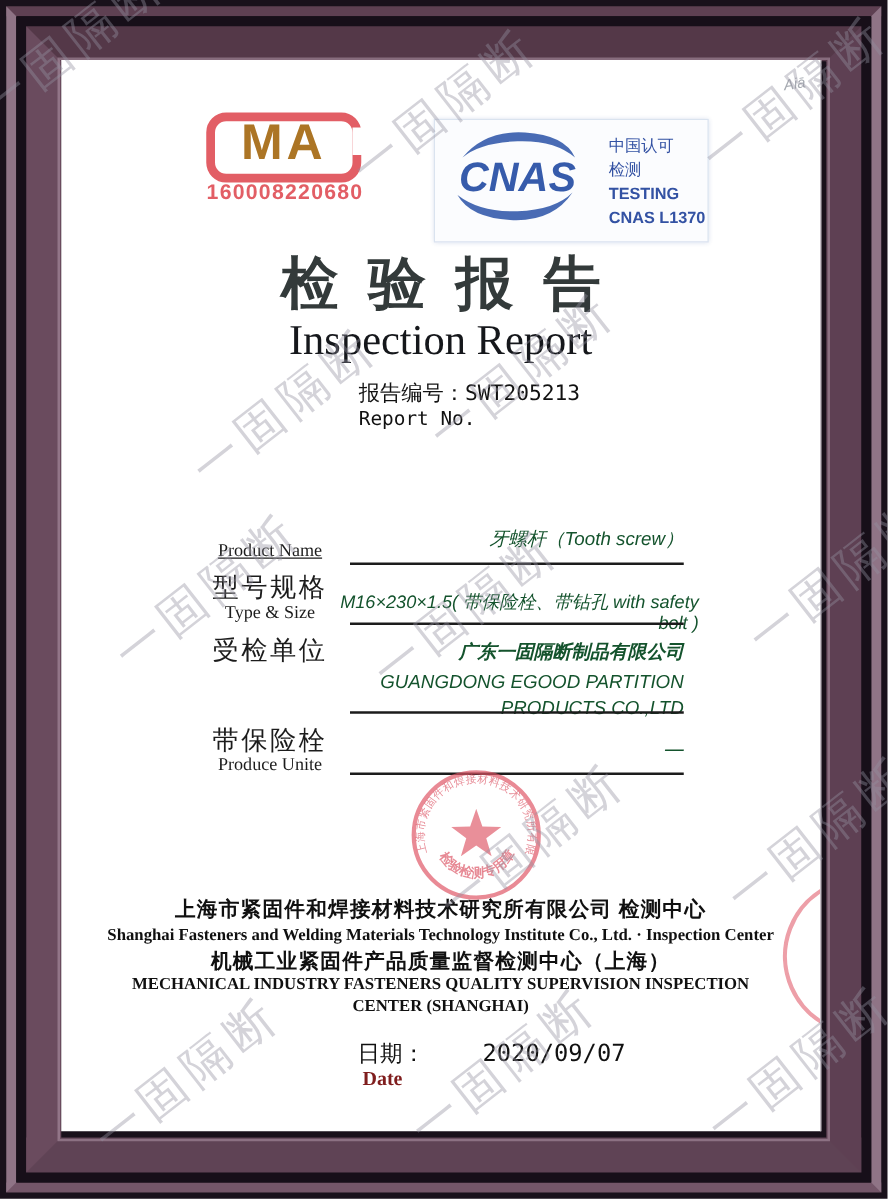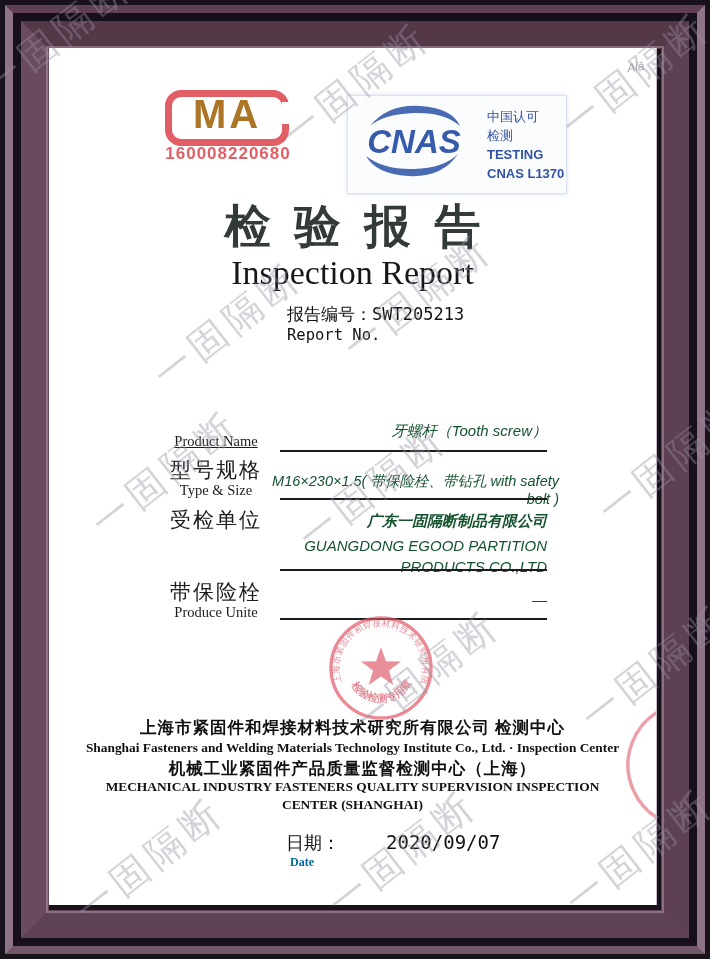--- a/index.html
+++ b/index.html
@@ -143,21 +143,21 @@
 
   <div class="foot-zh" style="top:669px;">上海市紧固件和焊接材料技术研究所有限公司 检测中心</div>
   <div class="foot-en" style="top:692px;">Shanghai Fasteners and Welding Materials Technology Institute Co., Ltd. · Inspection Center</div>
   <div class="foot-zh" style="top:710px;">机械工业紧固件产品质量监督检测中心（上海）</div>
   <div class="foot-en" style="top:731px;">MECHANICAL INDUSTRY FASTENERS QUALITY SUPERVISION INSPECTION</div>
   <div class="foot-en" style="top:749px;">CENTER (SHANGHAI)</div>
 
   <div class="abs" style="left:237px;top:783px;font-size:18px;color:#111;">
     <span class="serif">日期：</span><span class="mono" style="font-size:19px;margin-left:46px;">2020/09/07</span>
   </div>
-  <div class="abs serif" style="left:241px;top:807px;font-size:12px;font-weight:bold;color:#0369a1;">Date</div>
+  <div class="abs serif" style="left:241px;top:807px;font-size:16px;font-weight:bold;color:#7f1d1d;">Date</div>
 
 </div>
 
 <div id="wm-layer">
   <span class="wm" style="left:-30px;top:10px;">一固隔断</span>
   <span class="wm" style="left:268px;top:60px;">一固隔断</span>
   <span class="wm" style="left:548px;top:50px;">一固隔断</span>
   <span class="wm" style="left:140px;top:300px;">一固隔断</span>
   <span class="wm" style="left:330px;top:272px;">一固隔断</span>
   <span class="wm" style="left:585px;top:435px;">一固隔断</span>

